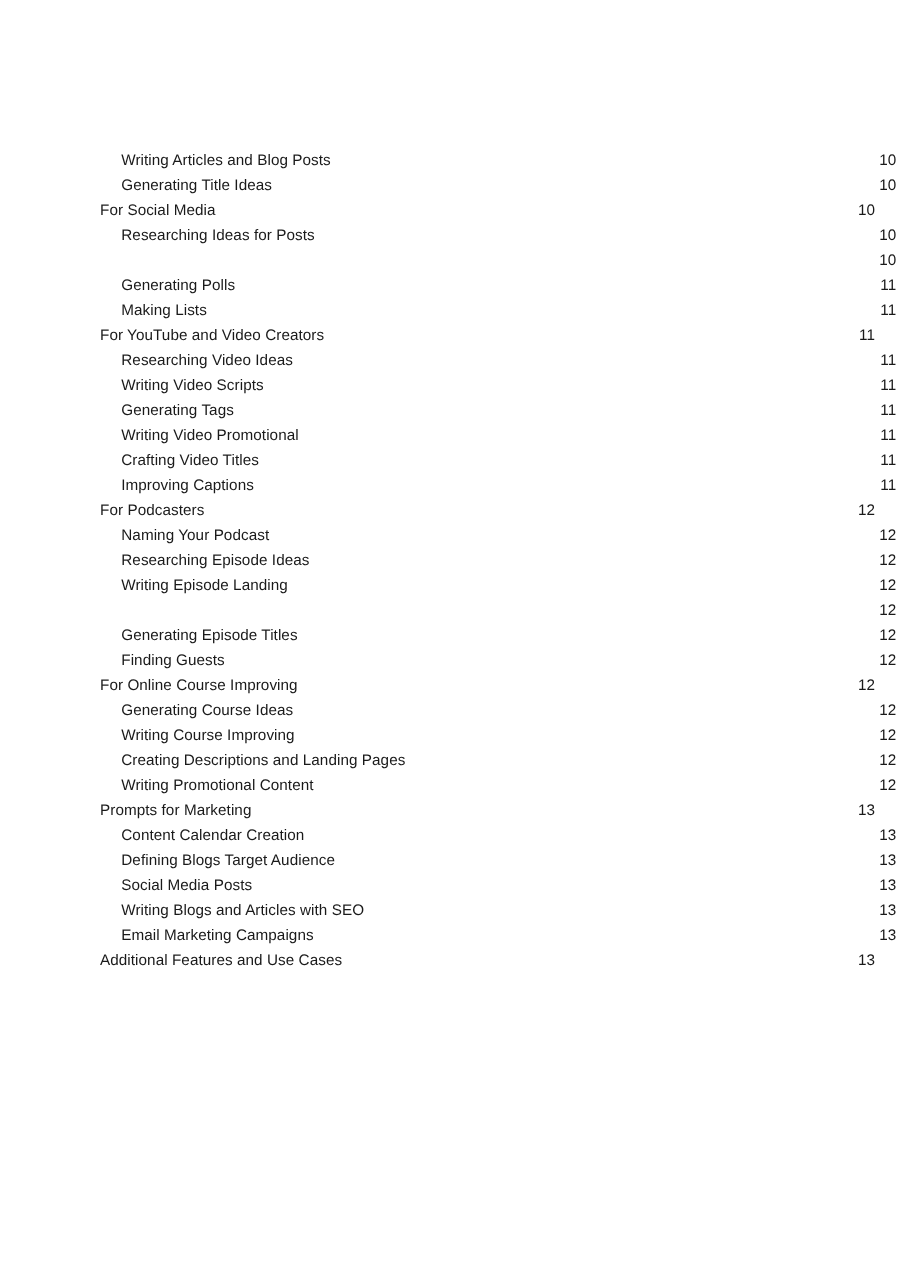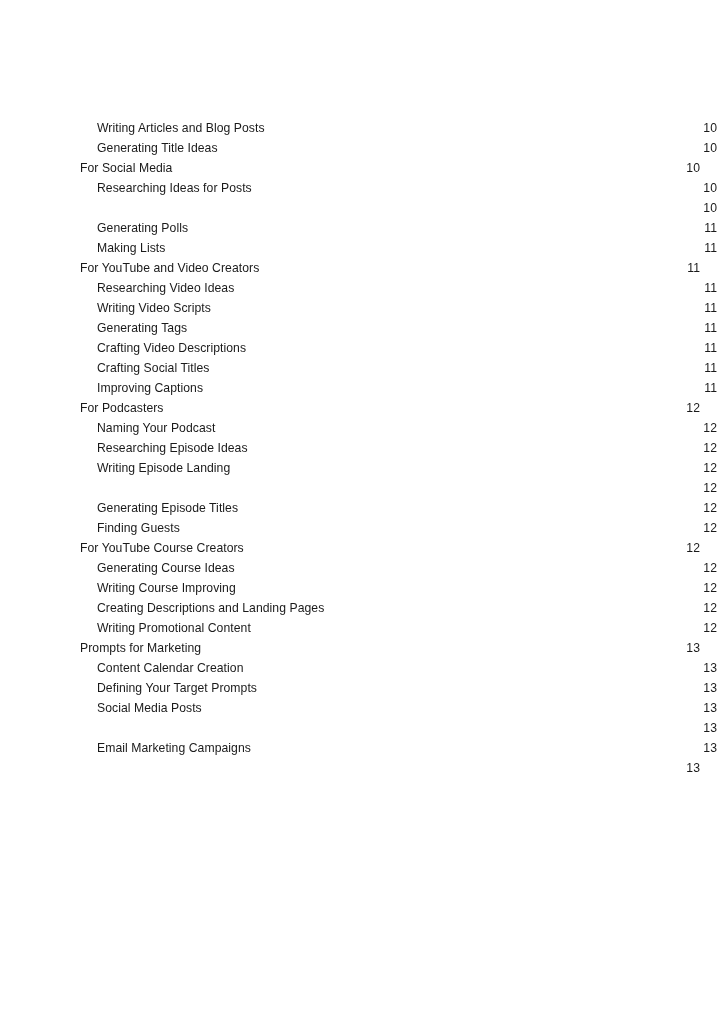--- a/index.html
+++ b/index.html
@@ -121,26 +121,26 @@
         <span class="entry-title">Writing Video Scripts</span>
         <span class="leader"></span>
         <span class="entry-page">11</span>
       </div>
       <div class="toc-entry level-2">
         <span class="entry-title">Generating Tags</span>
         <span class="leader"></span>
         <span class="entry-page">11</span>
       </div>
       <div class="toc-entry level-2">
-        <span class="entry-title">Crafting Video Descriptions</span>
-        <span class="leader"></span>
-        <span class="entry-page">11</span>
-      </div>
-      <div class="toc-entry level-2">
-        <span class="entry-title">Crafting Social Titles</span>
+        <span class="entry-title">Writing Video Promotional</span>
+        <span class="leader"></span>
+        <span class="entry-page">11</span>
+      </div>
+      <div class="toc-entry level-2">
+        <span class="entry-title">Crafting Video Titles</span>
         <span class="leader"></span>
         <span class="entry-page">11</span>
       </div>
       <div class="toc-entry level-2">
         <span class="entry-title">Improving Captions</span>
         <span class="leader"></span>
         <span class="entry-page">11</span>
       </div>
       <div class="toc-entry level-1">
         <span class="entry-title">For Podcasters</span>
@@ -170,21 +170,21 @@
         <span class="entry-title">Generating Episode Titles</span>
         <span class="leader"></span>
         <span class="entry-page">12</span>
       </div>
       <div class="toc-entry level-2">
         <span class="entry-title">Finding Guests</span>
         <span class="leader"></span>
         <span class="entry-page">12</span>
       </div>
       <div class="toc-entry level-1">
-        <span class="entry-title">For YouTube Course Creators</span>
+        <span class="entry-title">For Online Course Improving</span>
         <span class="leader"></span>
         <span class="entry-page">12</span>
       </div>
       <div class="toc-entry level-2">
         <span class="entry-title">Generating Course Ideas</span>
         <span class="leader"></span>
         <span class="entry-page">12</span>
       </div>
       <div class="toc-entry level-2">
         <span class="entry-title">Writing Course Improving</span>
@@ -205,36 +205,38 @@
         <span class="entry-title">Prompts for Marketing</span>
         <span class="leader"></span>
         <span class="entry-page">13</span>
       </div>
       <div class="toc-entry level-2">
         <span class="entry-title">Content Calendar Creation</span>
         <span class="leader"></span>
         <span class="entry-page">13</span>
       </div>
       <div class="toc-entry level-2">
-        <span class="entry-title">Defining Your Target Prompts</span>
+        <span class="entry-title">Defining Blogs Target Audience</span>
         <span class="leader"></span>
         <span class="entry-page">13</span>
       </div>
       <div class="toc-entry level-2">
         <span class="entry-title">Social Media Posts</span>
         <span class="leader"></span>
         <span class="entry-page">13</span>
       </div>
       <div class="toc-entry level-2">
+        <span class="entry-title">Writing Blogs and Articles with SEO</span>
         <span class="leader"></span>
         <span class="entry-page">13</span>
       </div>
       <div class="toc-entry level-2">
         <span class="entry-title">Email Marketing Campaigns</span>
         <span class="leader"></span>
         <span class="entry-page">13</span>
       </div>
       <div class="toc-entry level-1">
+        <span class="entry-title">Additional Features and Use Cases</span>
         <span class="leader"></span>
         <span class="entry-page">13</span>
       </div>
     </nav>
 </div>
 
 </body></html>

